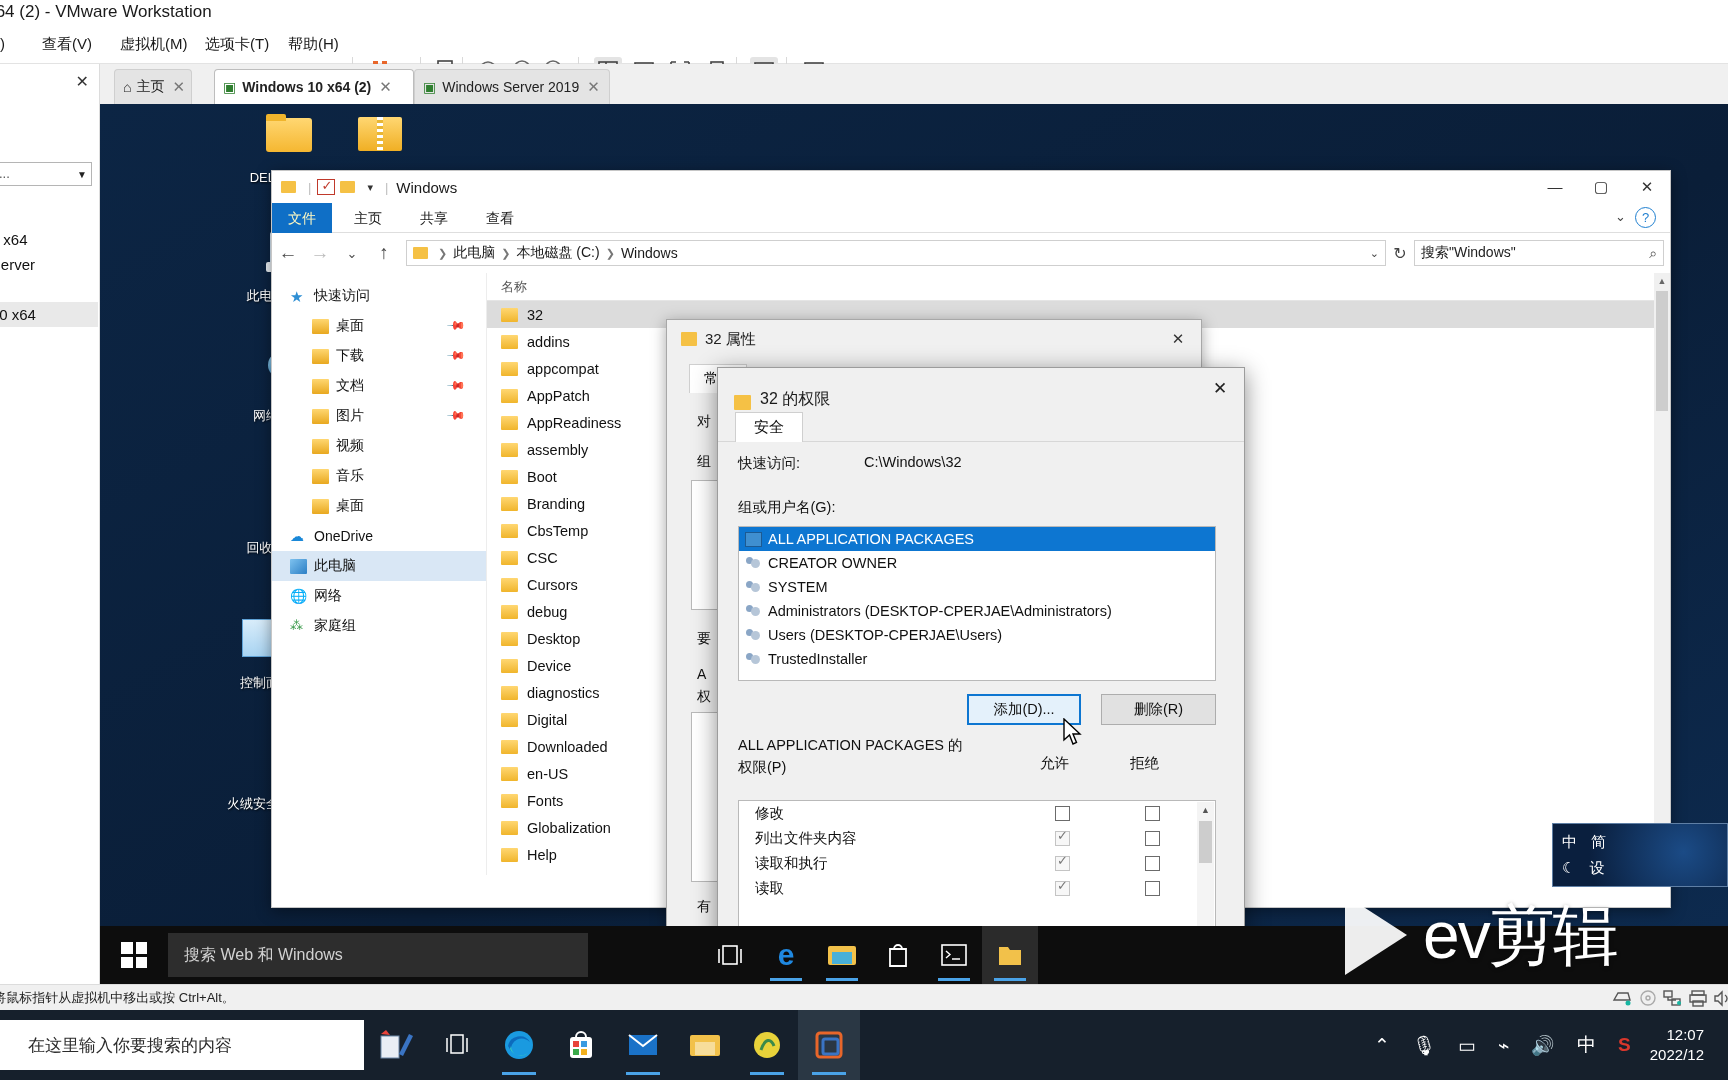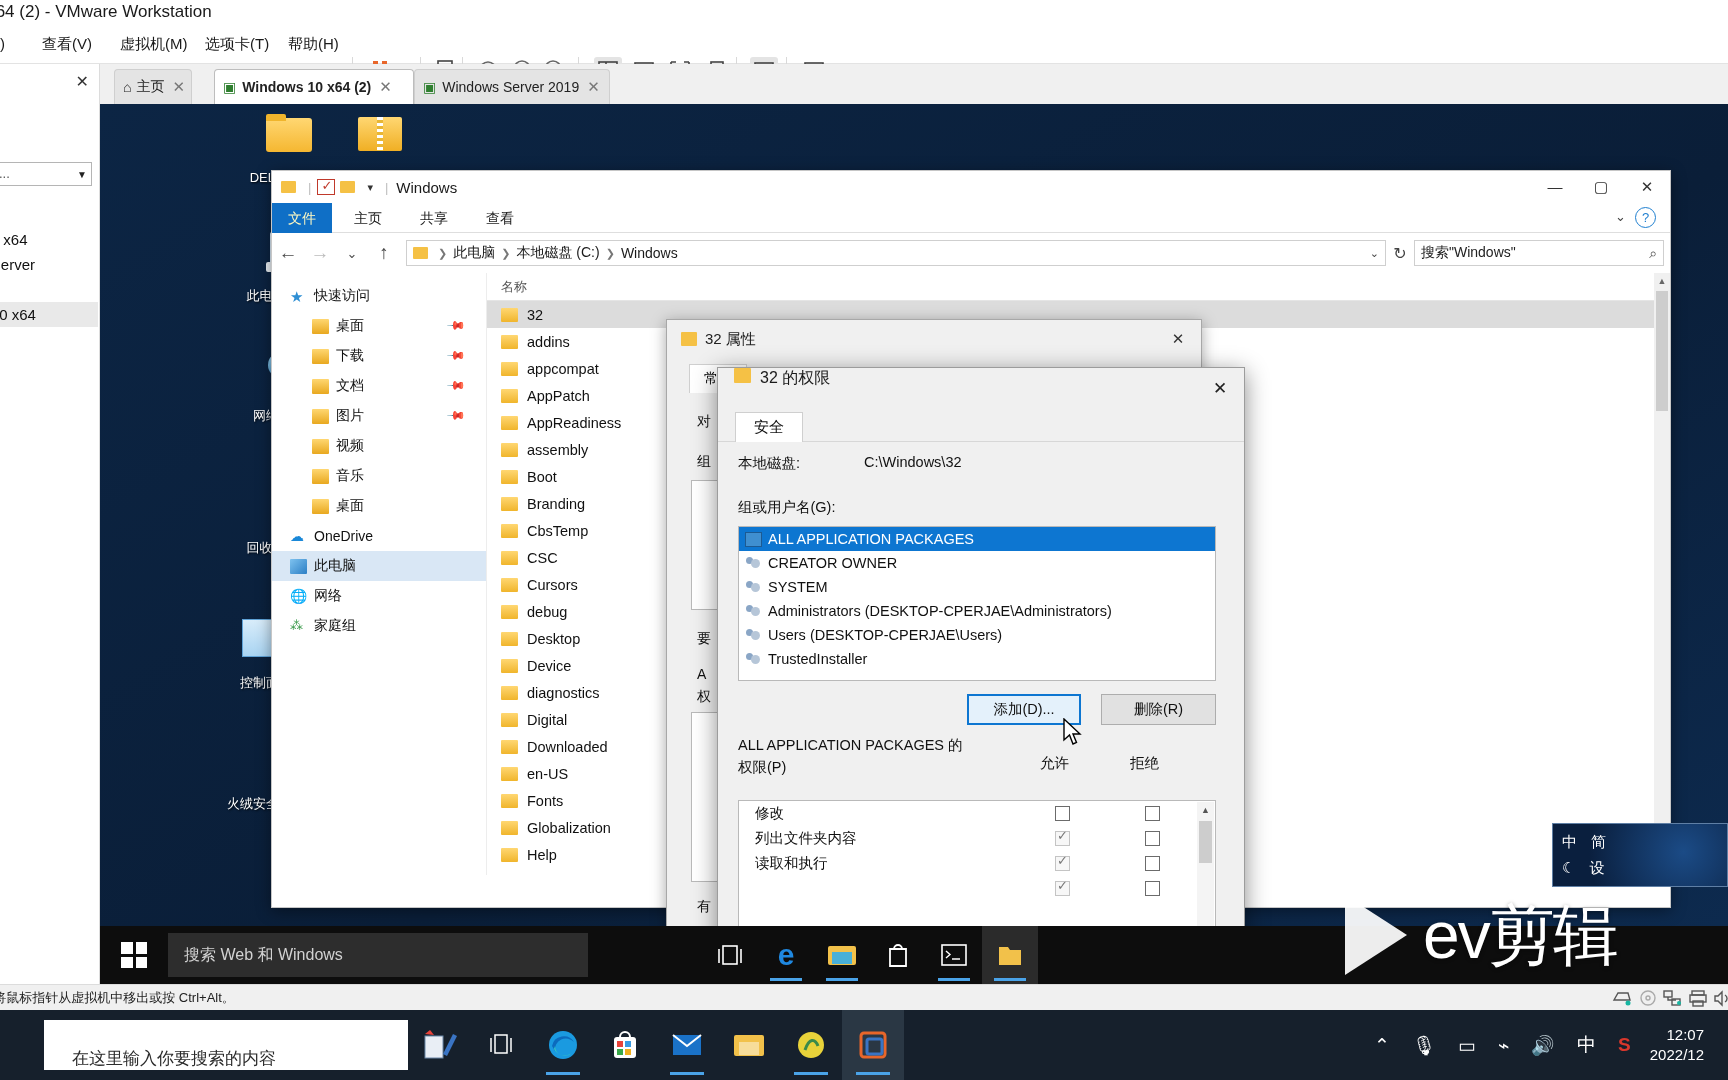--- a/index.html
+++ b/index.html
@@ -140,21 +140,21 @@
            border:1px solid #a8a8a8; box-shadow:0 3px 14px rgba(0,0,0,.35); }
   #props-title { height:38px; background:#f0f0f0; display:flex; align-items:center; padding-left:14px; font-size:15px; color:#222; }
   #props-title .pf { width:16px;height:14px;background:#f5c145;border-radius:1px;margin-right:8px; }
   #props-close { position:absolute; right:0; top:0; width:46px; height:38px; text-align:center; line-height:38px; font-size:15px; color:#333; }
   .props-tab { position:absolute; left:22px; top:44px; padding:5px 14px; font-size:14px; background:#fff; border:1px solid #cfcfcf; border-bottom:none; }
   .pr-label { position:absolute; font-size:14px; color:#111; }
 
   
   #perm { position:absolute; left:617px; top:263px; width:528px; height:655px; background:#f0f0f0;
           border:1px solid #9c9c9c; box-shadow:0 5px 22px rgba(0,0,0,.45); }
-  #perm-title { height:42px; display:flex; align-items:flex-start; padding-left:16px; font-size:16px; color:#1a1a1a; }
+  #perm-title { height:42px; display:flex; align-items:flex-end; padding-left:16px; font-size:16px; color:#1a1a1a; }
   #perm-title .pf { width:17px;height:15px;background:#f5c145;border-radius:1px;margin-right:9px; }
   #perm-close { position:absolute; right:0; top:0; width:48px; height:42px; text-align:center; line-height:42px; font-size:17px; color:#222; }
 
   #perm-tabstrip { position:absolute; left:0; top:42px; width:100%; height:32px; border-bottom:1px solid #d7d7d7;text-align:center; }
   #perm-tab { position:absolute; left:17px; top:2px; padding:5px 18px; font-size:15px; background:#fff;
               border:1px solid #cfcfcf; border-bottom:1px solid #fff; color:#111; }
 
   #perm-pane { position:absolute; left:0; top:74px; right:0; bottom:0; background:#f0f0f0; }
   .pm-lbl { position:absolute; font-size:14.5px; color:#111; white-space:nowrap; }
 
@@ -213,22 +213,22 @@
   #ime-box b { font-weight:normal; margin-right:14px; }
 
   
   #vm-statusbar { position:absolute; left:0; top:984px; width:1728px; height:26px; background:#f0f0f0; border-top:1px solid #dcdcdc;
                   display:flex; align-items:center; font-size:13px; color:#222; }
   #vm-statusbar .msg { margin-left:-66px; white-space:nowrap; }
   .vmsb-ic { position:absolute; top:4px; width:20px; height:18px; }
 
   #host-taskbar { position:absolute; left:0; top:1010px; width:1728px; height:70px; background:#1b2838;
                   background:#16202c; display:flex; align-items:center; }
-  #h-search { width:364px; height:50px; background:#fff; display:flex; align-items:flex-end; padding-left:28px;
-              color:#2b2b2b; font-size:17px;margin-left:44px; }
+  #h-search { width:364px; height:50px; background:#fff; display:flex; align-items:center; padding-left:28px;
+              color:#2b2b2b; font-size:17px; }
   .h-ic { width:62px; height:70px; display:flex; align-items:center; justify-content:center; position:relative; }
   .h-ic.run:after { content:""; position:absolute; left:14px; bottom:5px; width:34px; height:3px; background:#4aa3e8; }
   .h-ic.active { background:#2a3744; }
   #h-tray { margin-left:auto; display:flex; align-items:center; color:#fff; font-size:16px; padding-right:10px; }
   #h-tray .ti { margin:0 11px; font-size:19px; }
   #h-clock { text-align:right; line-height:20px; font-size:15px; margin-left:8px; margin-right:14px; }
 </style>
 </head>
 <body>
 
@@ -635,21 +635,21 @@
       <div id="perm-title">
         <span class="pf"></span>
         <span>32 的权限</span>
         <span id="perm-close">✕</span>
       </div>
       <div id="perm-tabstrip">
         <div id="perm-tab">安全</div>
       </div>
 
       <div id="perm-pane">
-        <div class="pm-lbl" style="left:20px; top:12px">本地磁盘:</div>
+        <div class="pm-lbl" style="left:20px; top:12px">快速访问:</div>
         <div class="pm-lbl" style="left:146px; top:12px">C:\Windows\32</div>
         <div class="pm-lbl" style="left:20px; top:56px">组或用户名(G):</div>
 
         <div id="pm-userlist">
           <div class="ulrow sel">
               <span class="uic pkg"></span>
               <span>ALL APPLICATION PACKAGES</span>
             </div>
           <div class="ulrow">
               <span class="uic usr"></span>
@@ -691,20 +691,21 @@
             <span class="pname">列出文件夹内容</span>
             <span class="cbx cbx-allow dis chk"></span>
             <span class="cbx cbx-deny"></span>
             </div>
           <div class="prow" style="position:relative">
             <span class="pname">读取和执行</span>
             <span class="cbx cbx-allow dis chk"></span>
             <span class="cbx cbx-deny"></span>
             </div>
           <div class="prow" style="position:relative">
+            <span class="pname">读取</span>
             <span class="cbx cbx-allow dis chk"></span>
             <span class="cbx cbx-deny"></span>
             </div>
           <div id="pm-pscroll">
             <div class="arw">▲</div>
             <div id="pm-pthumb"></div>
             <div class="arw" style="position:absolute;bottom:0;left:0;right:0">▼</div>
           </div>
         </div>
 

